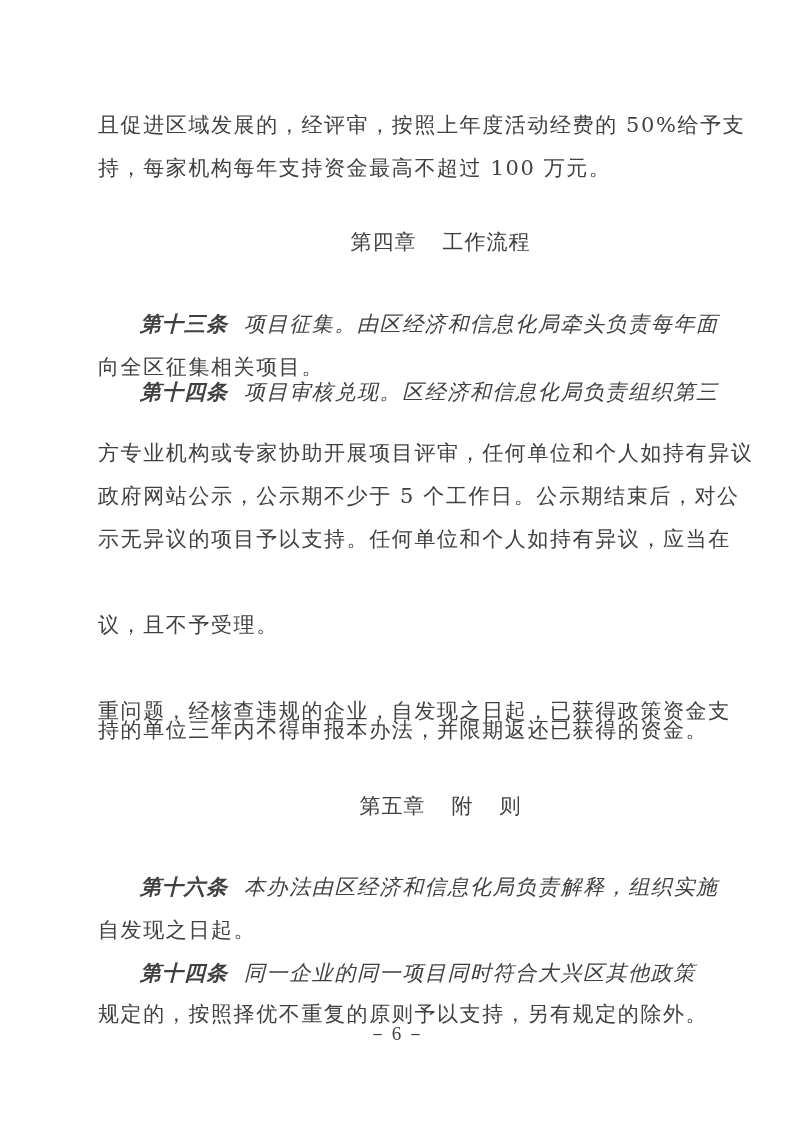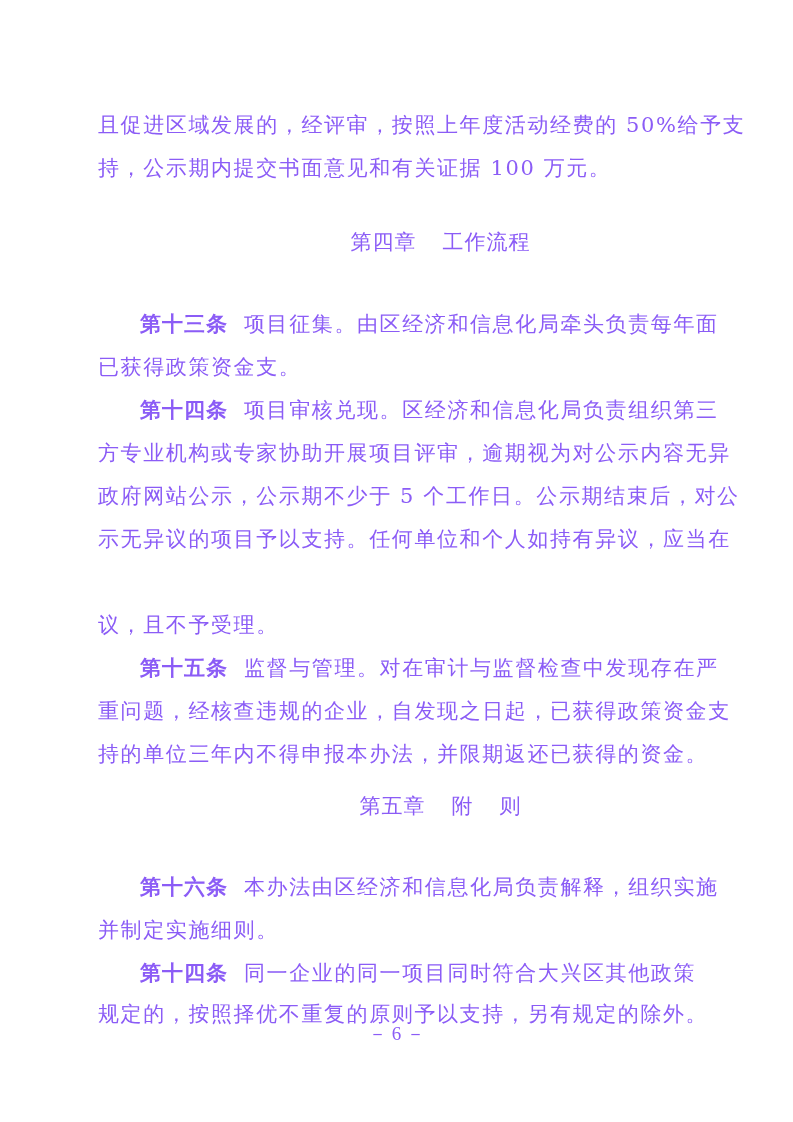--- a/index.html
+++ b/index.html
@@ -1,80 +1,77 @@
 <!DOCTYPE html>
 <html><head>
   <meta charset="utf-8">
   <style>
     html, body { margin: 0; padding: 0; background: #ffffff; }
     body { width: 793px; height: 1122px; position: relative; overflow: hidden; }
     .page {
       position: absolute; left: 0; top: 0; width: 793px; height: 1122px;
-      background: #ffffff; color: #8b5cf6;
+      background: #ffffff; color: #404040;
       font-family: "DejaVu Serif", "Liberation Serif", serif;
     }
     .line {
       position: absolute; left: 98px; width: 600px;
       font-size: 21px; line-height: 28px; white-space: nowrap;
       letter-spacing: 1.6px;
     }
-    .indent { left: 140px; width: 558px; }
+    .indent { left: 140px; width: 558px; font-style: italic; }
     .bold { font-family: "DejaVu Sans", "Liberation Sans", sans-serif; font-weight: bold; letter-spacing: 1px; }
     .art-title { margin-right: 16px; }
     .heading {
       position: absolute; left: 0; width: 793px; text-align: center;
       font-family: "DejaVu Sans", "Liberation Sans", sans-serif;
       font-size: 21px; line-height: 28px; letter-spacing: 1px; margin-left: 44px;
     }
     .heading .gap { display: inline-block; width: 26px; }
     .page-num {
       position: absolute; left: 0; width: 793px; text-align: center;
       font-size: 19px; line-height: 24px;
       font-family: "Liberation Serif", serif;
     }
   </style>
 </head>
 <body>
 
 <div class="page">
 
   <div class="line" style="top:111px">且促进区域发展的，经评审，按照上年度活动经费的 50%给予支</div>
-  <div class="line" style="top:154px">持，公示期内提交书面意见和有关证据 100 万元。</div>
+  <div class="line" style="top:154px">持，每家机构每年支持资金最高不超过 100 万元。</div>
 
   <div class="heading" style="top:228px">
     <span>第四章</span><span class="gap"></span><span>工作流程</span>
   </div>
 
   <div class="line indent" style="top:310px">
     <span class="bold art-title">第十三条</span><span>项目征集。由区经济和信息化局牵头负责每年面</span>
   </div>
-  <div class="line" style="top:353px">已获得政策资金支。</div>
+  <div class="line" style="top:353px">向全区征集相关项目。</div>
 
-  <div class="line indent" style="top:396px">
+  <div class="line indent" style="top:378px">
     <span class="bold art-title">第十四条</span><span>项目审核兑现。区经济和信息化局负责组织第三</span>
   </div>
-  <div class="line" style="top:439px">方专业机构或专家协助开展项目评审，逾期视为对公示内容无异</div>
+  <div class="line" style="top:439px">方专业机构或专家协助开展项目评审，任何单位和个人如持有异议</div>
   <div class="line" style="top:482px">政府网站公示，公示期不少于 5 个工作日。公示期结束后，对公</div>
   <div class="line" style="top:525px">示无异议的项目予以支持。任何单位和个人如持有异议，应当在</div>
   <div class="line" style="top:611px">议，且不予受理。</div>
 
-  <div class="line indent" style="top:654px">
-    <span class="bold art-title">第十五条</span><span>监督与管理。对在审计与监督检查中发现存在严</span>
-  </div>
   <div class="line" style="top:697px">重问题，经核查违规的企业，自发现之日起，已获得政策资金支</div>
-  <div class="line" style="top:740px">持的单位三年内不得申报本办法，并限期返还已获得的资金。</div>
+  <div class="line" style="top:716px">持的单位三年内不得申报本办法，并限期返还已获得的资金。</div>
 
   <div class="heading" style="top:792px">
     <span>第五章</span><span class="gap"></span><span>附</span><span class="gap"></span><span>则</span>
   </div>
 
   <div class="line indent" style="top:873px">
     <span class="bold art-title">第十六条</span><span>本办法由区经济和信息化局负责解释，组织实施</span>
   </div>
-  <div class="line" style="top:916px">并制定实施细则。</div>
+  <div class="line" style="top:916px">自发现之日起。</div>
 
   <div class="line indent" style="top:959px">
     <span class="bold art-title">第十四条</span><span>同一企业的同一项目同时符合大兴区其他政策</span>
   </div>
   <div class="line" style="top:1000px">规定的，按照择优不重复的原则予以支持，另有规定的除外。</div>
 
   <div class="page-num" style="top:1022px">－ 6 －</div>
 
 </div>
 

